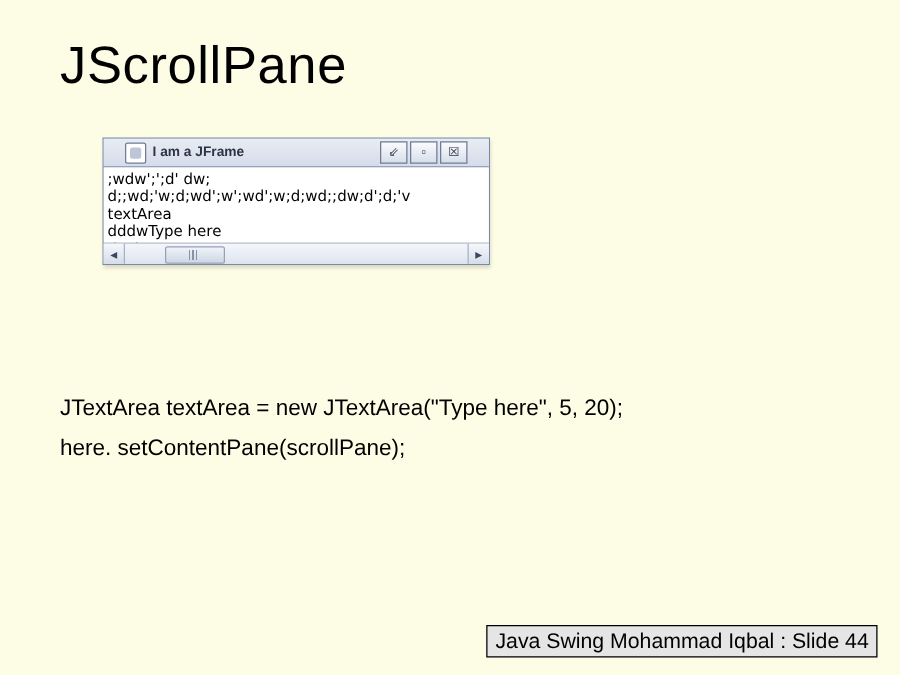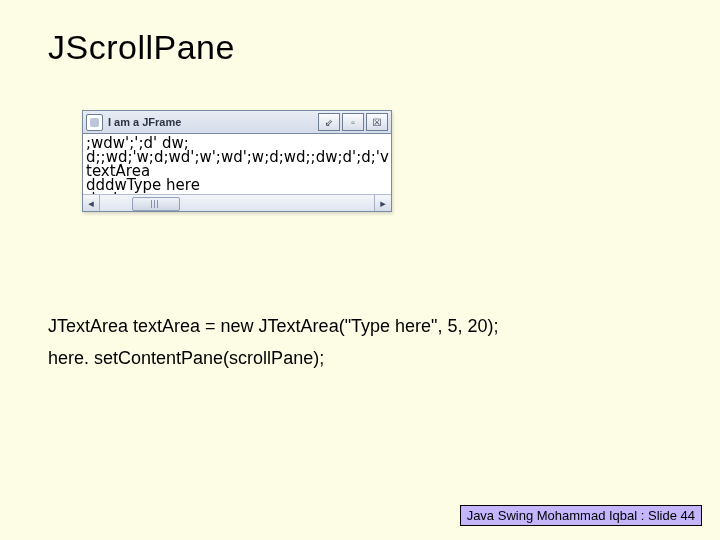--- a/index.html
+++ b/index.html
@@ -7,38 +7,38 @@
     width:720px;height:540px;
     background:#fdfde6;
     font-family:Arial,Helvetica,sans-serif;
     color:#000;
     position:relative;
     box-sizing:border-box;
   }
   .title{
     position:absolute;
     left:48px;top:28px;
-    font-size:34px;
+    font-size:42px;
     letter-spacing:0.5px;
   }
   .jframe{
     position:absolute;
     left:82px;top:110px;
     width:308px;
     border:1px solid #7a8aa3;
     background:#fff;
     box-shadow:1px 2px 3px rgba(0,0,0,.15);
     font-size:11px;
   }
   .tbar{
     height:22px;
     background:linear-gradient(#e8ecf3,#d5dcea);
     border-bottom:1px solid #7a8aa3;
     display:flex;align-items:center;
-    padding:0 3px;
+    padding:0 17px;
   }
   .tbar .java-ico{
     width:15px;height:15px;
     border:1px solid #6d7d96;
     border-radius:2px;
     margin-right:5px;
     position:relative;
     background:#fff;
   }
   .tbar .java-ico::after{
@@ -51,21 +51,21 @@
     width:20px;height:16px;
     border:1px solid #6d7d96;
     background:linear-gradient(#fafbfe,#d8dfea);
     margin-left:2px;
     display:flex;align-items:center;justify-content:center;
     font-size:10px;color:#2c3546;
   }
   .jframe .ta{
     padding:2px 3px 0 3px;
     font-family:"Lucida Sans","DejaVu Sans",Arial,sans-serif;
-    font-size:15px;
+    font-size:12px;
     line-height:14px;
     color:#000;
     height:58px;
     overflow:hidden;
     background:#fff;
   }
   .hscroll{
     height:16px;
     border-top:1px solid #b4bdce;
     background:linear-gradient(#f4f6fa,#dee4ef);
@@ -90,22 +90,22 @@
     background:repeating-linear-gradient(90deg,#8592aa 0 1px,transparent 1px 3px);
   }
 
   .code{
     position:absolute;left:48px;top:310px;right:48px;
     font-size:18px;line-height:32px;
   }
   .code .big{font-size:22px;}
   .footer{
     position:absolute;right:18px;bottom:14px;
-    background:#c4b5fd;border:1px solid #000;
-    padding:2px 6px;font-size:13px;
+    background:#e5e5e5;border:1px solid #000;
+    padding:2px 6px;font-size:17px;
   }
 </style>
 </head>
 <body>
 
 <div class="title">JScrollPane</div>
 
 <div class="jframe">
   <div class="tbar">
     <span class="java-ico"></span>

